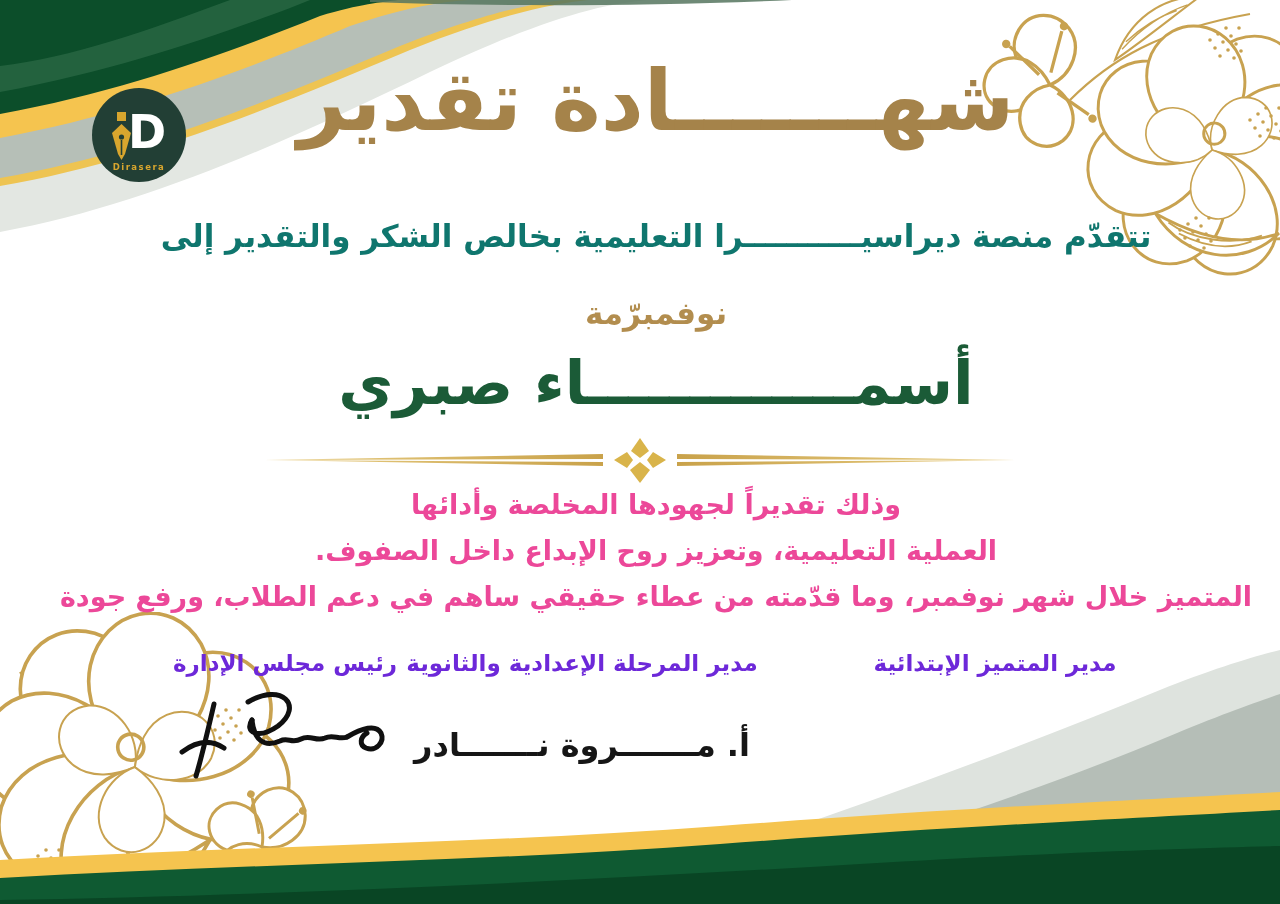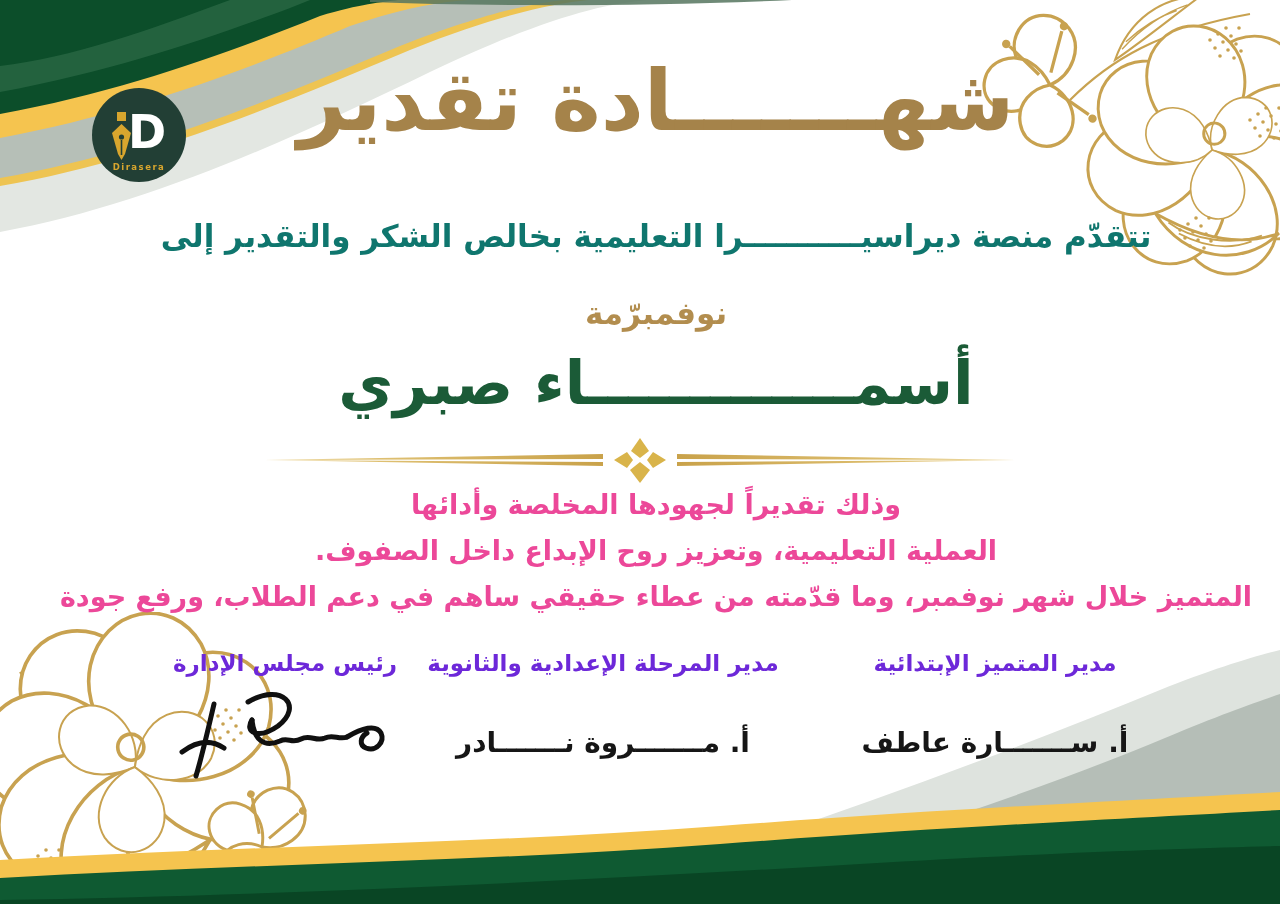--- a/index.html
+++ b/index.html
@@ -10,21 +10,21 @@
   svg{display:block;}
   .abs{position:absolute;}
   .txt{width:100%;text-align:center;direction:rtl;position:absolute;left:16px;z-index:6;}
   .cert-title{top:52px;font-size:84px;font-weight:bold;color:#a5834a;letter-spacing:-2px;}
   .intro-line{top:218px;font-size:31px;font-weight:bold;color:#0f766e;}
   .recipient-label{top:295px;font-size:31px;font-weight:bold;color:#b28d4e;}
   .recipient-name{top:348px;font-size:60px;font-weight:bold;color:#1b5b37;}
   .body-text{top:482px;font-size:27px;font-weight:bold;color:#ec4899;line-height:46px;}
   .sig-col{position:absolute;text-align:center;direction:rtl;z-index:6;}
   .sig-role{font-size:23px;font-weight:bold;color:#6d28d9;}
-  .sig-name{font-size:28px;font-weight:bold;color:#161616;margin-top:50px;}
+  .sig-name{font-size:32px;font-weight:bold;color:#161616;margin-top:50px;}
   .z1{z-index:1}.z2{z-index:2}.z3{z-index:3}.z4{z-index:4}
 </style>
 </head>
 <body>
 
 <div class="page">
 
   <svg width="0" height="0" style="position:absolute">
     <defs>
       <path id="petalA" d="M0 0 C-26,-28 -24,-78 8,-96 C44,-114 78,-80 64,-42 C54,-16 26,-4 0,0 Z"></path>
@@ -153,24 +153,23 @@
   </svg>
 
   <div class="txt body-text">
     <div>وذلك تقديراً لجهودها المخلصة وأدائها</div>
     <div>العملية التعليمية، وتعزيز روح الإبداع داخل الصفوف.</div>
     <div>المتميز خلال شهر نوفمبر، وما قدّمته من عطاء حقيقي ساهم في دعم الطلاب، ورفع جودة</div>
   </div>
 
   <div class="sig-col" style="left:820px;top:650px;width:350px">
     <div class="sig-role">مدير المتميز الإبتدائية</div>
-    <div class="sig-name">أ. ســـــــارة عاطف</div>
   </div>
 
-  <div class="sig-col" style="left:423px;top:650px;width:360px">
+  <div class="sig-col" style="left:402px;top:650px;width:360px">
     <div class="sig-role">مدير المرحلة الإعدادية والثانوية</div>
     <div class="sig-name">أ. مـــــــروة نـــــــادر</div>
   </div>
 
   <div class="sig-col" style="left:110px;top:650px;width:350px">
     <div class="sig-role">رئيس مجلس الإدارة</div>
     <svg width="230" height="110" viewBox="0 0 230 110" style="margin:6px auto 0">
       <g fill="none" stroke="#101010" stroke-width="5" stroke-linecap="round">
         <path d="M44,22 C38,48 32,74 26,94"></path>
         <path d="M12,70 C28,58 42,58 54,66"></path>

